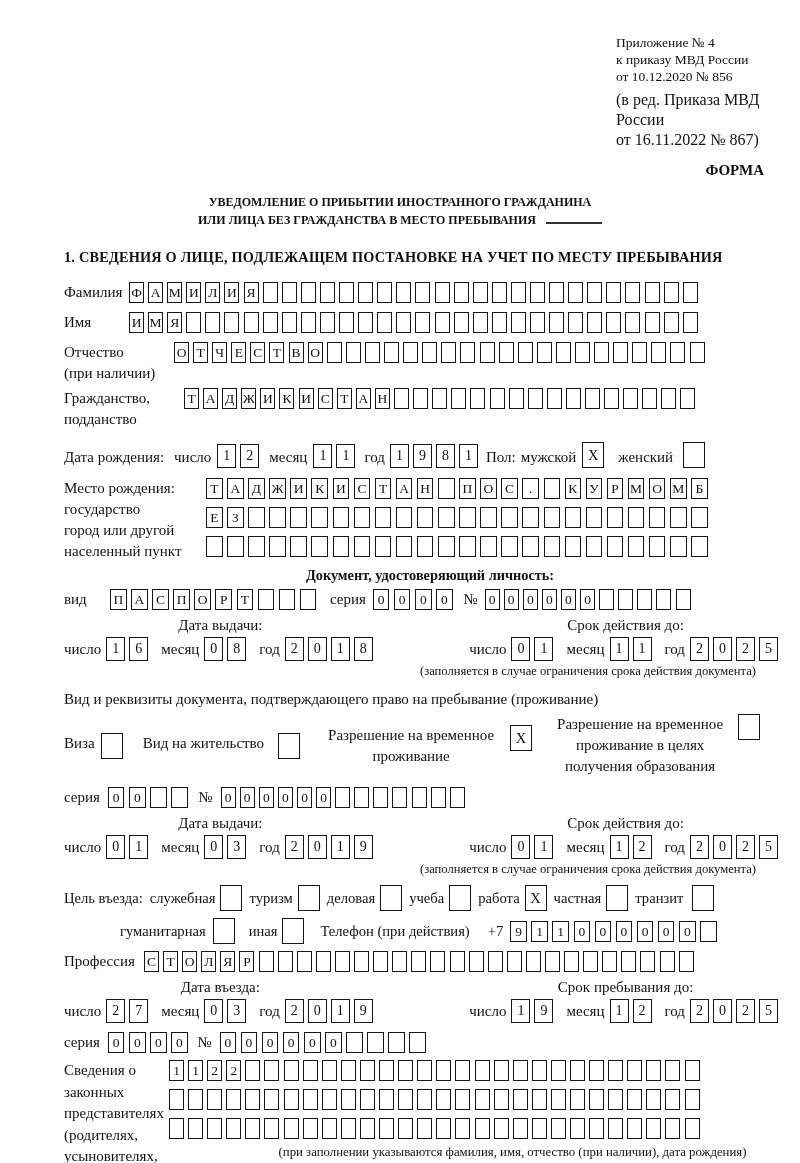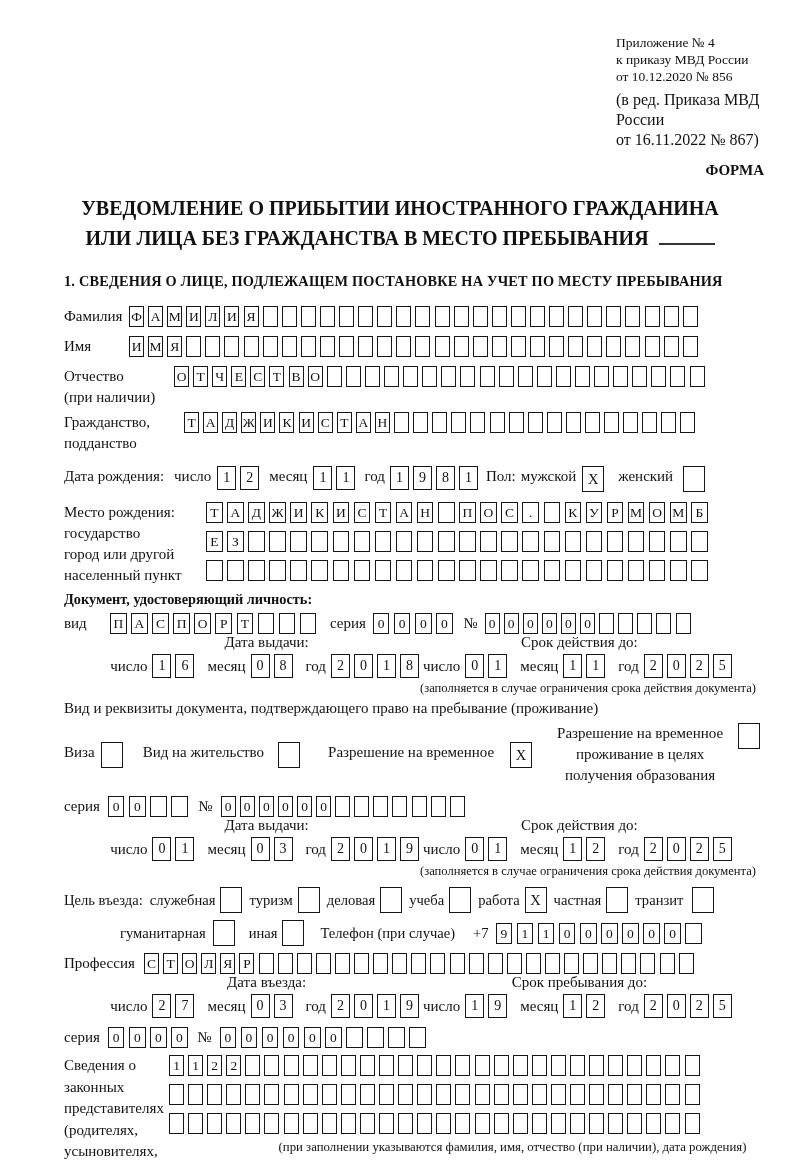--- a/index.html
+++ b/index.html
@@ -9,45 +9,45 @@
     color:#111;font-family:"Liberation Serif","DejaVu Serif",serif;font-size:15px;
   }
   .page{position:absolute;inset:0;padding:34px 4px 10px 64px}
 
   
   .hdr{margin-left:552px;line-height:1.26;font-size:13.5px}
   .hdr .sub{margin-top:5px;font-size:16px}
   .forma{text-align:right;font-weight:bold;margin:12px 32px 0 0;font-size:15px}
 
   
-  .title{width:800px;margin:14px 0 0 -64px;text-align:center;font-weight:bold;font-size:20px;line-height:1.5}
+  .title{width:800px;margin:14px 0 0 -64px;text-align:center;font-weight:bold;font-size:12px;line-height:1.5}
   .blank{display:inline-block;width:56px;height:13px;border-bottom:2px solid #333;margin-left:10px}
   .sec{font-weight:bold;font-size:14.3px;margin-top:20px;letter-spacing:.2px}
 
   
   .row{display:flex;align-items:flex-start;margin-top:9px}
   .lbl{flex:none;line-height:21px}
   .lblblock{flex:none;line-height:21px}
   .cells{display:flex;flex-wrap:nowrap}
   .cell{
     display:inline-flex;flex:none;align-items:center;justify-content:center;
     width:15px;height:21px;border:1.8px solid #161616;margin-right:4.1px;
     font-size:13.5px;line-height:1;background:#fff;
   }
   .cell.w{width:16.5px;margin-right:4.6px}
   .cell.d{width:19px;height:24px;margin-right:4px;font-size:14px}
   .cell.c{width:22px;height:26px;margin-right:0;font-size:14.5px}
 
   .stack > .cells{margin-bottom:8px}
   .stack > .cells:last-child{margin-bottom:0}
 
-  .center-b{ font-weight:bold;font-size:14.3px;margin-top:5px}
+  .center-b{ text-align:center;font-weight:bold;font-size:14.3px;margin-top:5px}
 
   
-  .dpair{display:flex;justify-content:center;padding-right:14px}
+  .dpair{margin-top:7px;display:flex;justify-content:space-between;padding-right:14px}
   .dgrp{display:flex;flex-direction:column}
   .dhead{text-align:center;margin-bottom:3px}
   .dline{display:flex;align-items:center}
   .dline .t{margin-right:5px}
   .dline .g{margin-right:9px}
   .dnote{font-size:12.6px;text-align:right;margin-top:3px;margin-right:40px}
 
   
   .ckrow{display:flex;align-items:center;margin-top:6px}
   .ckgrp{display:flex;align-items:flex-start}
@@ -222,21 +222,21 @@
         <span class="cell"></span>
         <span class="cell"></span>
         <span class="cell"></span>
         <span class="cell"></span>
         <span class="cell"></span>
         <span class="cell"></span>
         <span class="cell"></span>
       </span>
   </div>
 
-  <div class="row" style="margin-top:12px;align-items:flex-start">
+  <div class="row" style="margin-top:12px;align-items:flex-end">
     <span class="lbl" style="margin-right:10px">Дата рождения:</span>
     <span class="lbl" style="margin-right:6px">число</span>
     <span class="cells">
         <span class="cell d">1</span>
         <span class="cell d">2</span>
       </span>
     <span class="lbl" style="margin:0 6px 0 6px">месяц</span>
     <span class="cells">
         <span class="cell d">1</span>
         <span class="cell d">1</span>
@@ -428,38 +428,39 @@
             <span class="cell d">2</span>
             <span class="cell d">0</span>
             <span class="cell d">2</span>
             <span class="cell d">5</span>
           </span>
       </div>
     </div>
   </div>
   <div class="dnote">(заполняется в случае ограничения срока действия документа)</div>
 
-  <div style="margin-top:4px">Вид и реквизиты документа, подтверждающего право на пребывание (проживание)</div>
+  <div style="margin-top:12px">Вид и реквизиты документа, подтверждающего право на пребывание (проживание)</div>
 
   <div class="ckrow">
     <div class="ckgrp">
       <span class="cklbl" style="margin-right:6px">Виза</span>
       <span class="cells">
           <span class="cell c"></span>
         </span>
     </div>
     <div class="ckgrp" style="margin-left:20px">
       <span class="cklbl" style="margin-right:14px">Вид на жительство</span>
       <span class="cells">
           <span class="cell c"></span>
         </span>
     </div>
     <div class="ckgrp" style="margin-left:22px">
       <span class="cklbl ctr" style="width:178px;margin-right:10px">
         <div>Разрешение на временное</div>
+        <div>проживание</div>
       </span>
       <span class="cells">
           <span class="cell c">X</span>
         </span>
     </div>
     <div class="ckgrp" style="margin-left:20px">
       <span class="cklbl ctr" style="width:176px;margin-right:10px">
         <div>Разрешение на временное</div>
         <div>проживание в целях</div>
         <div>получения образования</div>
@@ -596,21 +597,21 @@
         <span class="cells">
           <span class="cell c"></span>
         </span>
       </span>
     <span class="pitem" style="margin-right:16px">
         <span class="pl" style="">иная</span>
         <span class="cells">
           <span class="cell c"></span>
         </span>
       </span>
-    <span class="pl" style="margin-right:18px">Телефон (при случае)</span>
+    <span class="pl" style="margin-right:18px">Телефон (при действия)</span>
     <span class="pl" style="margin-right:7px">+7</span>
     <span class="cells">
         <span class="cell w">9</span>
         <span class="cell w">1</span>
         <span class="cell w">1</span>
         <span class="cell w">0</span>
         <span class="cell w">0</span>
         <span class="cell w">0</span>
         <span class="cell w">0</span>
         <span class="cell w">0</span>

